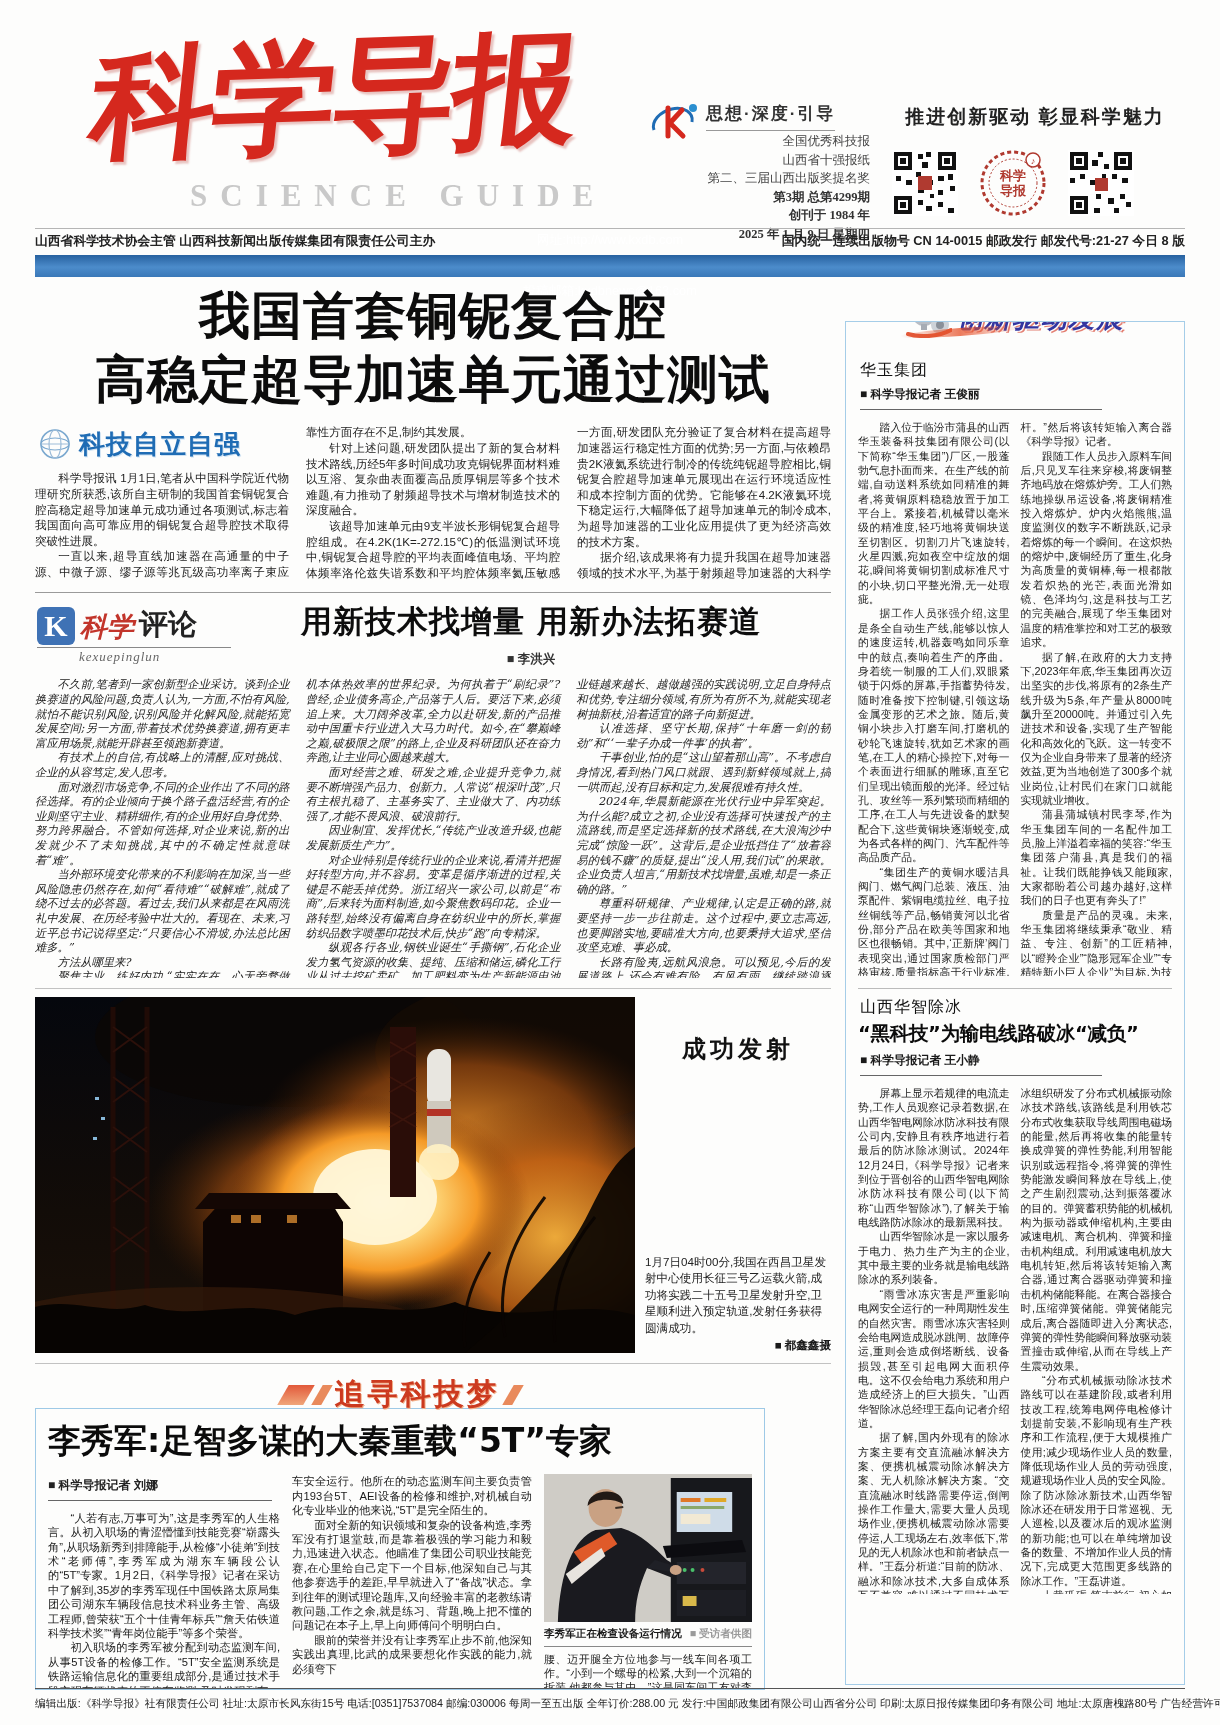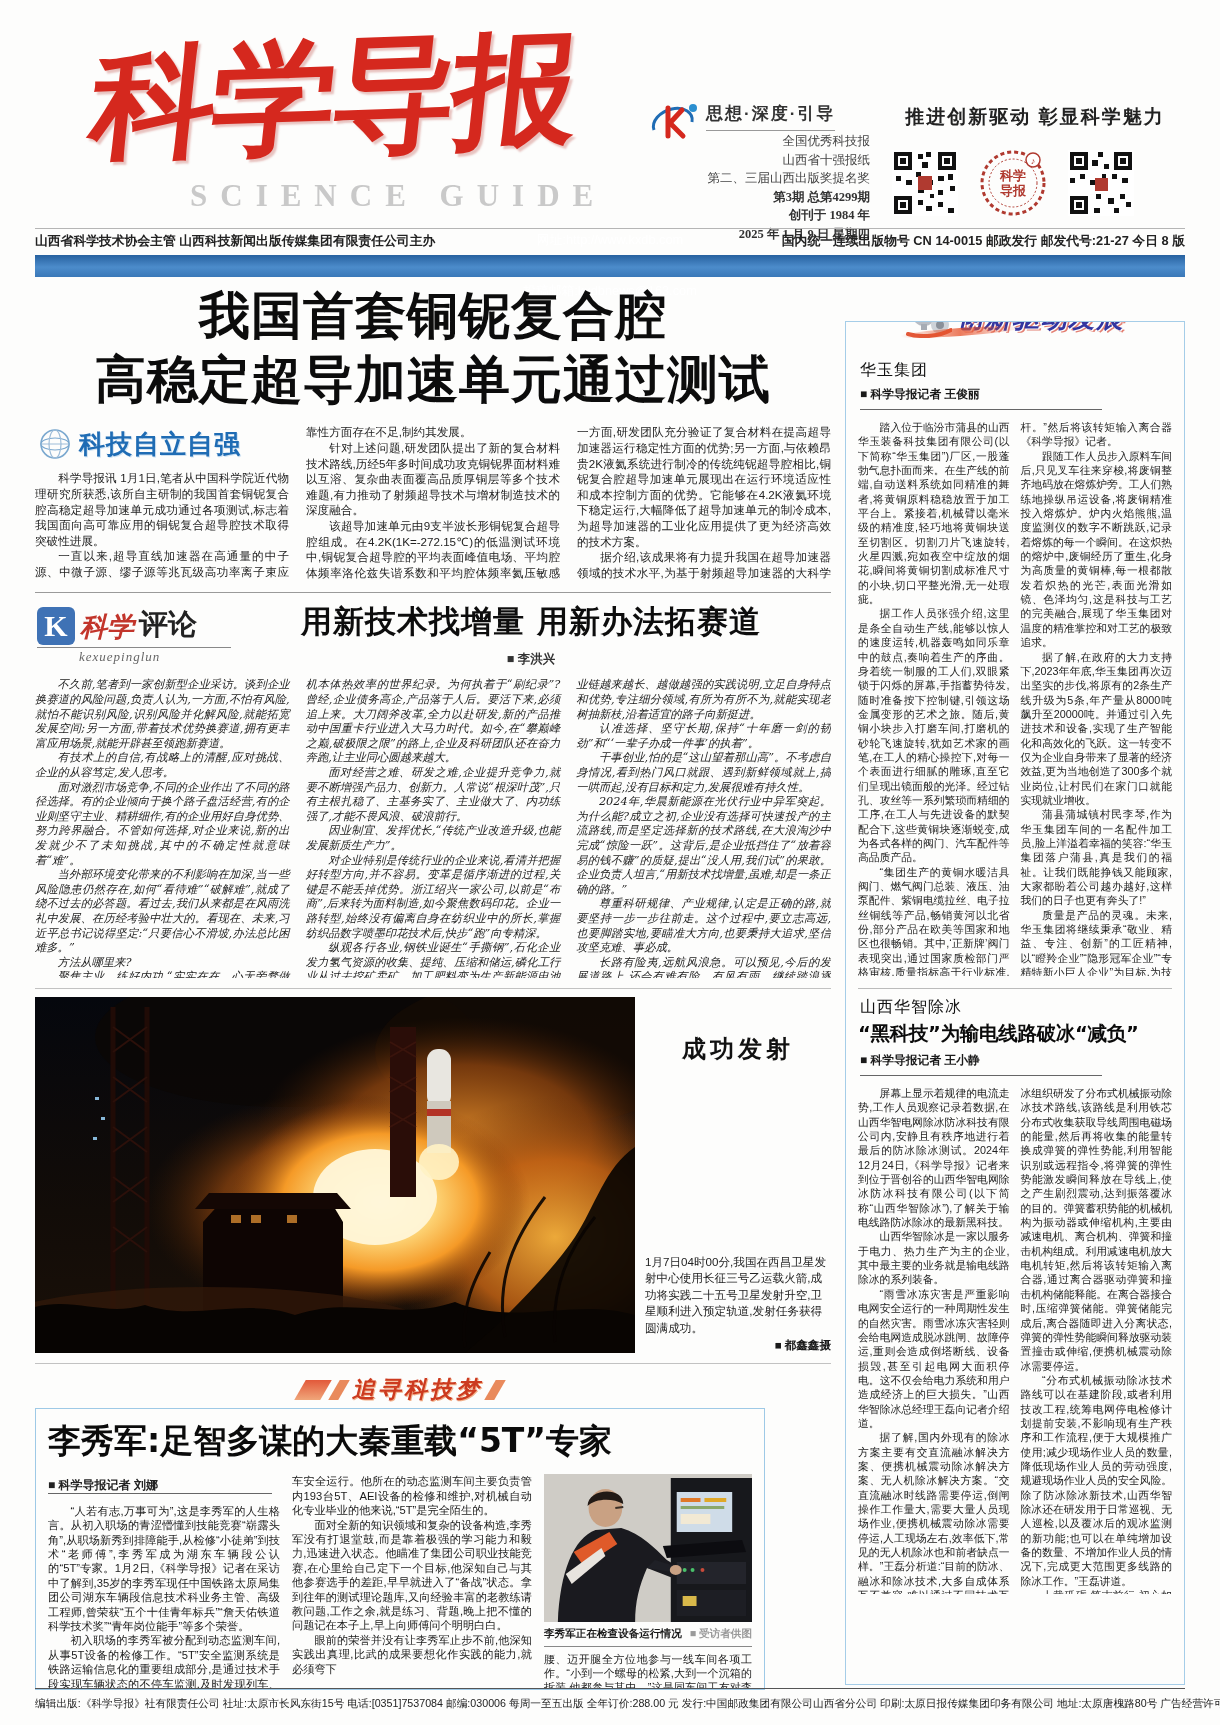--- a/index.html
+++ b/index.html
@@ -74,31 +74,31 @@
   .launch-side { flex:1; display:flex; flex-direction:column; }
   .launch-title { text-align:center; font-size:24px; font-weight:900; letter-spacing:4px; margin-top:36px; color:#111; }
   .launch-cap { margin-top:auto; font-size:11.6px; line-height:16.5px; color:#222; }
   .launch-credit { text-align:right; font-weight:bold; font-size:11.6px; margin-top:2px; }
 
   
   .badge-row { text-align:center; margin:10px 0 4px 0; height:30px; position:relative; width:730px; }
   .badge { display:inline-flex; align-items:center; gap:8px; }
   .badge .bar { width:26px; height:20px; background:linear-gradient(#e2593a,#f0a67a); transform:skewX(-30deg); }
   .badge .bar.small { width:10px; background:#e98a5c; }
-  .badge .txt { font-family:"DejaVu Serif", serif; font-style:italic; font-weight:bold; font-size:23px;
+  .badge .txt { font-family:"DejaVu Serif", serif; font-weight:bold; font-size:30px;
                 color:#cc3a1f; letter-spacing:3px; text-shadow:1px 1px 0 #f2b08a; }
 
   
   .feature { width:730px; border:1px solid #9ec9e6; padding:10px 12px 8px 12px; height:282px; overflow:hidden; }
   .feat-h { font-size:33px; font-weight:900; color:#0b0b0b; font-family:"DejaVu Sans",sans-serif; letter-spacing:0px; }
   .feat-body { display:flex; gap:12px; margin-top:10px; font-size:11.2px; line-height:14.4px; }
   .feat-c1 { width:232px; flex:none; }
   .feat-c2 { width:240px; flex:none; }
   .feat-c3 { flex:1; }
-  .author { font-size:12px; font-weight:bold; color:#222; border-bottom:1px solid #666; margin:4px 8px 10px 0; }
+  .author { font-size:12px; font-weight:bold; color:#222; border-bottom:1px solid #666; padding-bottom:7px; margin:4px 8px 10px 0; }
   .mini-photo { width:100%; height:148px; display:block; }
   .mini-cap { font-size:10.6px; font-weight:bold; padding:4px 0 5px 0; border-bottom:1px solid #888; margin-bottom:5px; }
   .mini-cap .sq { color:#9a9a9a; }
   .feat-cont { font-size:11px; line-height:14.2px; }
 
   
   .rail-banner { position:absolute; top:-24px; left:50%; transform:translateX(-50%); background:#fdfdfc;
                  padding:0 8px; display:flex; align-items:center; gap:4px; white-space:nowrap; }
   .rail-banner .txt { font-size:27px; font-weight:900; font-style:italic; color:#3335a0; letter-spacing:1px;
                       font-family:"DejaVu Sans", sans-serif;
@@ -528,21 +528,21 @@
         <div class="rail-h2">“黑科技”为输电线路破冰“减负”</div>
         <div class="rail-author">■ 科学导报记者 王小静</div>
         <div class="rail-body a2">
           <div class="c">
               <p>屏幕上显示着规律的电流走势,工作人员观察记录着数据,在山西华智电网除冰防冰科技有限公司内,安静且有秩序地进行着最后的防冰除冰测试。2024年12月24日,《科学导报》记者来到位于晋创谷的山西华智电网除冰防冰科技有限公司(以下简称“山西华智除冰”),了解关于输电线路防冰除冰的最新黑科技。</p>
               <p>山西华智除冰是一家以服务于电力、热力生产为主的企业,其中最主要的业务就是输电线路除冰的系列装备。</p>
               <p>“雨雪冰冻灾害是严重影响电网安全运行的一种周期性发生的自然灾害。雨雪冰冻灾害轻则会给电网造成脱冰跳闸、故障停运,重则会造成倒塔断线、设备损毁,甚至引起电网大面积停电。这不仅会给电力系统和用户造成经济上的巨大损失。”山西华智除冰总经理王磊向记者介绍道。</p>
               <p>据了解,国内外现有的除冰方案主要有交直流融冰解决方案、便携机械震动除冰解决方案、无人机除冰解决方案。“交直流融冰时线路需要停运,倒闸操作工作量大,需要大量人员现场作业,便携机械震动除冰需要停运,人工现场左右,效率低下,常见的无人机除冰也和前者缺点一样。”王磊分析道:“目前的防冰、融冰和除冰技术,大多自成体系互不兼容,难以通过不同技术互补和组合,提升效率。”</p>
             </div>
           <div class="c cont">
-              <p>冰组织研发了分布式机械振动除冰技术路线,该路线是利用铁芯分布式收集获取导线周围电磁场的能量,然后再将收集的能量转换成弹簧的弹性势能,利用智能识别或远程指令,将弹簧的弹性势能激发瞬间释放在导线上,使之产生剧烈震动,达到振落覆冰的目的。弹簧蓄积势能的机械机构为振动器或伸缩机构,主要由减速电机、离合机构、弹簧和撞击机构组成。利用减速电机放大电机转矩,然后将该转矩输入离合器,通过离合器驱动弹簧和撞击机构储能释能。在离合器接合时,压缩弹簧储能。弹簧储能完成后,离合器随即进入分离状态,弹簧的弹性势能瞬间释放驱动装置撞击或伸缩,便携机械震动除冰需要停运。</p>
+              <p>冰组织研发了分布式机械振动除冰技术路线,该路线是利用铁芯分布式收集获取导线周围电磁场的能量,然后再将收集的能量转换成弹簧的弹性势能,利用智能识别或远程指令,将弹簧的弹性势能激发瞬间释放在导线上,使之产生剧烈震动,达到振落覆冰的目的。弹簧蓄积势能的机械机构为振动器或伸缩机构,主要由减速电机、离合机构、弹簧和撞击机构组成。利用减速电机放大电机转矩,然后将该转矩输入离合器,通过离合器驱动弹簧和撞击机构储能释能。在离合器接合时,压缩弹簧储能。弹簧储能完成后,离合器随即进入分离状态,弹簧的弹性势能瞬间释放驱动装置撞击或伸缩,从而在导线上产生震动效果。</p>
               <p>“分布式机械振动除冰技术路线可以在基建阶段,或者利用技改工程,统筹电网停电检修计划提前安装,不影响现有生产秩序和工作流程,便于大规模推广使用;减少现场作业人员的数量,降低现场作业人员的劳动强度,规避现场作业人员的安全风险。除了防冰除冰新技术,山西华智除冰还在研发用于日常巡视、无人巡检,以及覆冰后的观冰监测的新功能;也可以在单纯增加设备的数量、不增加作业人员的情况下,完成更大范围更多线路的除冰工作。”王磊讲道。</p>
               <p>十载砥砺,笃志前行,初心如炬。谈及未来发展,王磊表示,分布式机械振动除冰技术路线是电气工程与机械工程两个一级学科的跨专业、跨行业交叉融合,目前,系统正在进行型式试验,相关产品即将挂网试运行,这将为电网防冰除冰提供一种全新的无人化解决方案。</p>
             </div>
         </div>
       </div>
     </div>
   </div>
 
   <div class="footer">编辑出版:《科学导报》社有限责任公司   社址:太原市长风东街15号   电话:[0351]7537084   邮编:030006   每周一至五出版   全年订价:288.00 元   发行:中国邮政集团有限公司山西省分公司   印刷:太原日报传媒集团印务有限公司   地址:太原唐槐路80号   广告经营许可证:1400004000089   总编辑:曹俊卿</div>
 </div>

